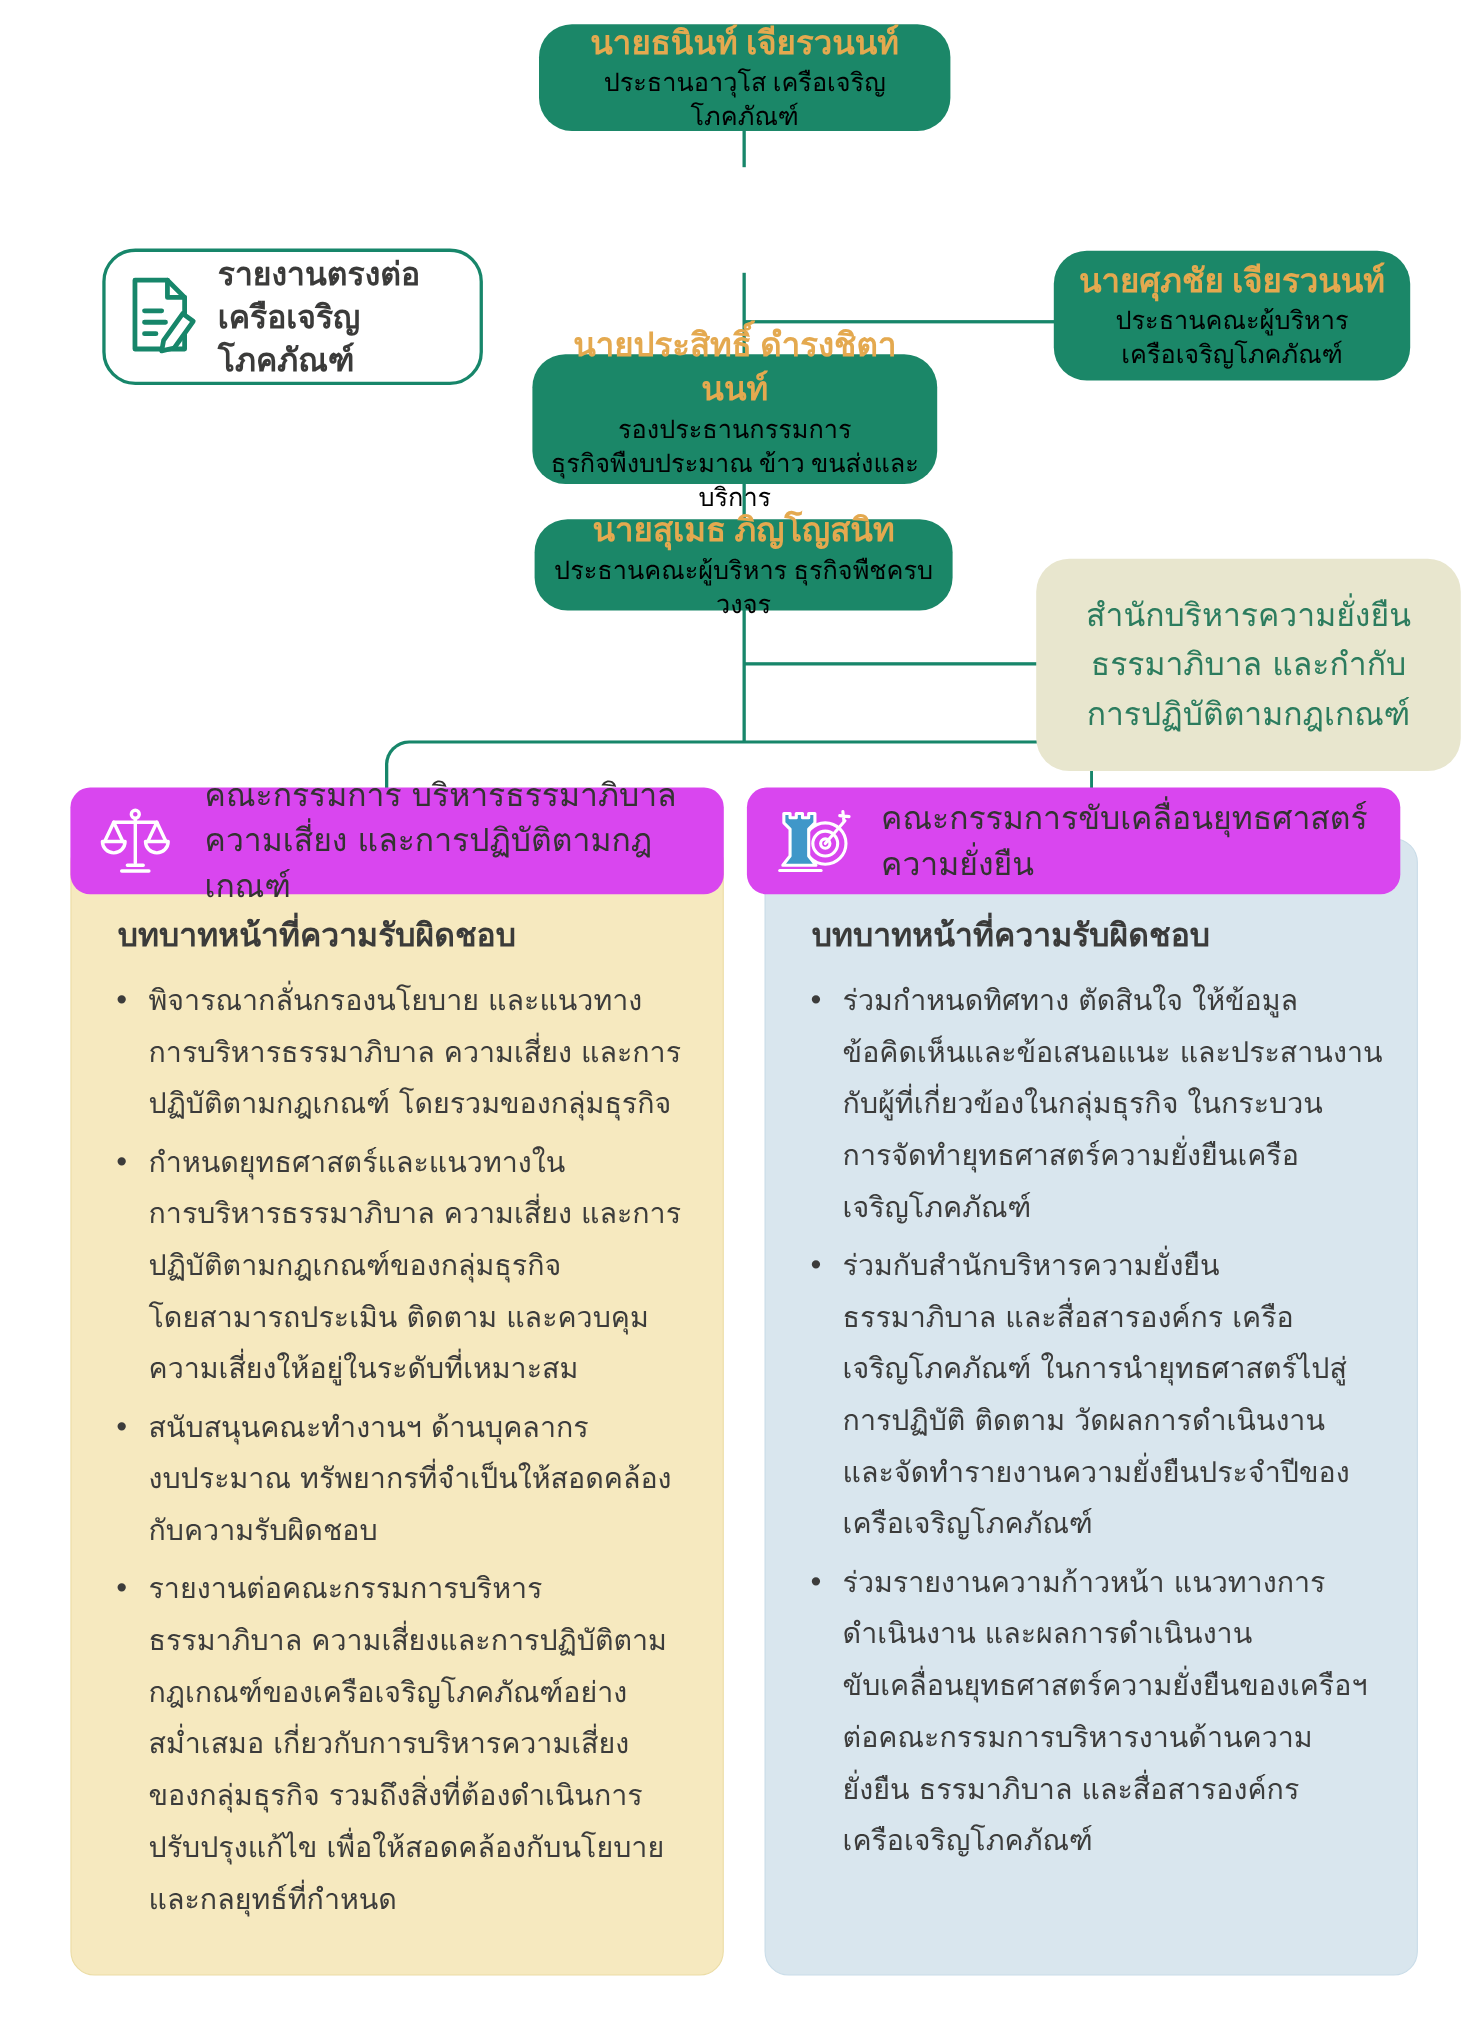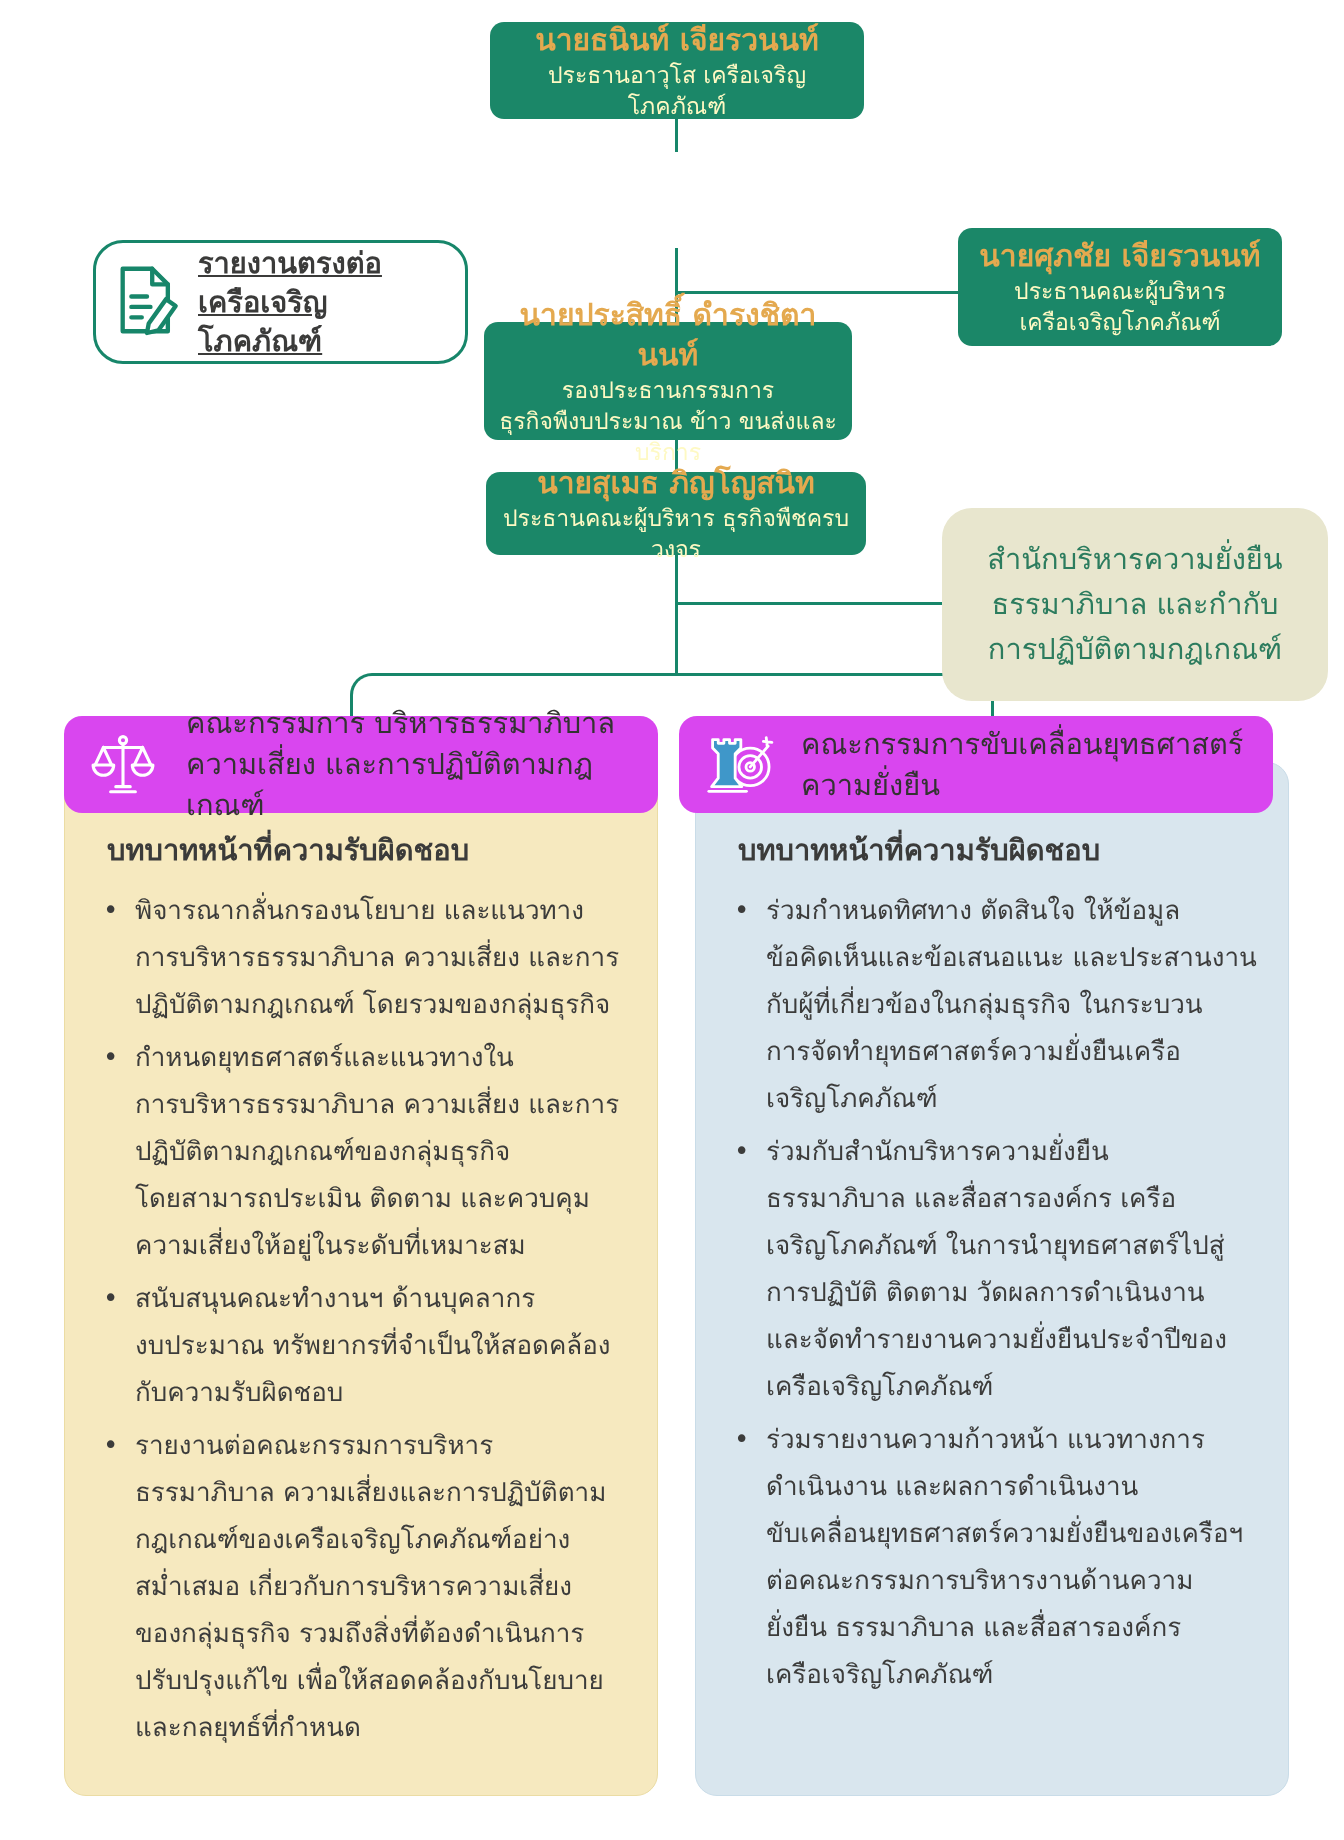--- a/index.html
+++ b/index.html
@@ -17,36 +17,36 @@
   #line-3{left:675px;top:439px;height:35px;}
   #line-4{left:675px;top:554px;height:121px;}
   #line-office{left:677px;top:602px;width:266px;}
   #bracket{
     position:absolute;left:350px;top:673px;width:638px;height:44px;z-index:1;
     border-top:3px solid #17866A;border-left:3px solid #17866A;border-right:3px solid #17866A;
     border-radius:22px 22px 0 0;background:transparent;
   }
   
   .node{
-    position:absolute;background:#1B8768;border-radius:14px;z-index:2;
+    position:absolute;background:#1B8768;border-radius:30px;z-index:2;
     display:flex;flex-direction:column;justify-content:center;align-items:center;
-    text-align:center;padding:16px 10px;box-sizing:border-box;
+    text-align:center;padding:16px 10px;box-sizing:border-box;font-family:Liberation Serif, serif;
   }
   .node .name{color:#E4A94F;font-weight:700;font-size:30px;line-height:40px;}
-  .node .role{color:#fef9c3;font-size:23px;line-height:31px;white-space:pre-line;}
+  .node .role{color:#000000;font-size:23px;line-height:31px;white-space:pre-line;}
   #node-dhanin{left:490px;top:22px;width:374px;height:97px;}
   #node-suphakit{left:490px;top:150px;width:374px;height:99px;}
   #node-suphachai{left:958px;top:228px;width:324px;height:118px;}
   #node-prasit{left:484px;top:322px;width:368px;height:118px;}
   #node-sumeth{left:486px;top:472px;width:380px;height:83px;}
   
   #report-legend{
-    position:absolute;left:93px;top:240px;width:375px;height:124px;box-sizing:border-box;
+    position:absolute;left:93px;top:226px;width:346px;height:124px;box-sizing:border-box;
     background:#ffffff;border:3px solid #17866A;border-radius:30px;z-index:2;
-    display:flex;align-items:center;padding:0 18px;text-decoration:underline;
+    display:flex;align-items:center;padding:0 18px;
   }
   #report-legend .legend-label{
     margin-left:18px;font-size:29px;font-weight:700;color:#3B3B3A;line-height:39px;white-space:pre-line;
   }
   
   #office-note{
     position:absolute;left:942px;top:508px;width:386px;height:193px;box-sizing:border-box;
     background:#E8E6CE;border-radius:30px;z-index:2;
     display:flex;align-items:center;justify-content:center;text-align:center;
   }

